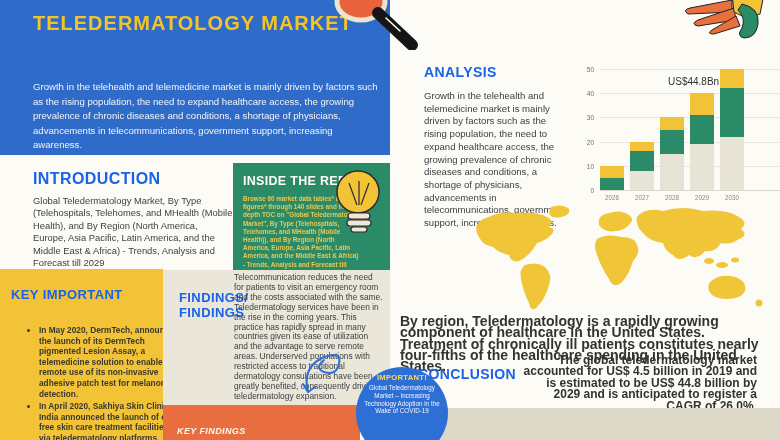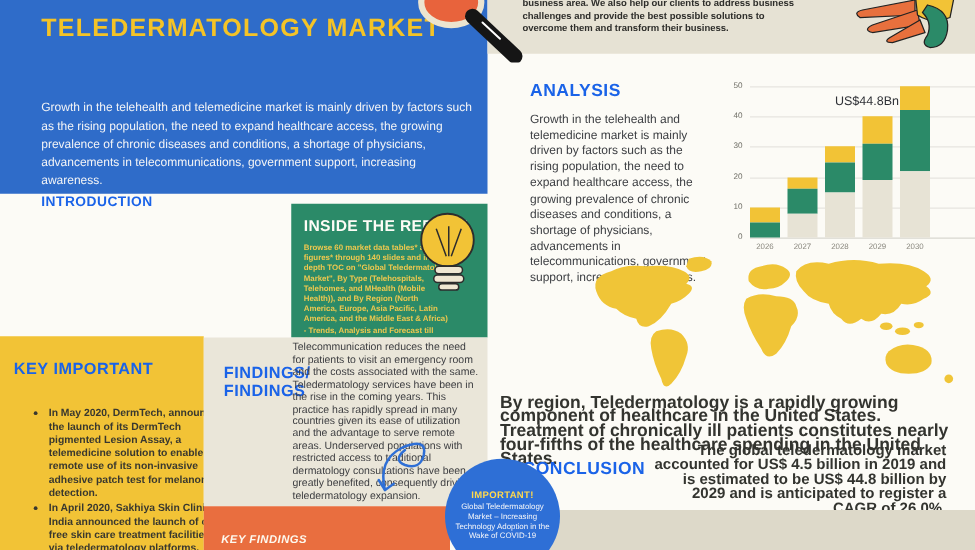--- a/index.html
+++ b/index.html
@@ -12,21 +12,21 @@
               font-size:20px;line-height:35px;font-weight:700;letter-spacing:1px;}
   .hero-desc{position:absolute;left:33px;top:80px;width:348px;color:#f3f4f6;
              font-size:9.6px;line-height:14.6px;}
   
   .about{left:390px;top:0;width:390px;height:43px;background:#e6e2d4;overflow:hidden;}
   .about-text{position:absolute;left:28px;top:-2px;width:230px;color:#2e2e2b;
               font-size:7.6px;line-height:10px;font-weight:600;}
   
   .h-blue{color:#1a63e8;font-weight:800;letter-spacing:.4px;}
   
-  .intro-h{left:33px;top:156px;font-size:11px;}
+  .intro-h{left:33px;top:170px;font-size:16px;}
   .intro-b{left:33px;top:195px;width:200px;font-size:9.4px;line-height:12.4px;color:#3e3f43;}
   
   .inside{left:233px;top:163px;width:157px;height:107px;background:#2b8a68;overflow:visible;}
   .inside-h{position:absolute;left:10px;top:11px;color:#fdfcf6;font-size:12.5px;font-weight:800;letter-spacing:.3px;}
   .inside-b{position:absolute;left:10px;top:32px;width:118px;color:#eec84e;
             font-size:6.3px;line-height:8.2px;font-weight:600;}
   
   .keyhl{left:0;top:269px;width:163px;height:171px;background:#f2c336;overflow:hidden;}
   .keyhl-h{position:absolute;left:11px;top:18px;font-size:13px;}
   .keyhl-list{position:absolute;left:11px;top:40px;width:142px;margin:16px;padding:0 0 0 12px;
@@ -37,21 +37,21 @@
   .results-h{position:absolute;left:16px;top:20px;font-size:13px;line-height:15px;}
   .results-b{position:absolute;left:71px;top:3px;width:150px;color:#3c3d40;
              font-size:8.4px;line-height:9.9px;}
   
   .keyplayers{left:163px;top:405px;width:197px;height:35px;background:#e96e3f;}
   .keyplayers-h{position:absolute;left:14px;top:21px;color:#fdf9ef;font-size:9px;
                 font-weight:800;font-style:italic;letter-spacing:.4px;}
   
   .imp-circle{left:356px;top:367px;width:92px;height:92px;border-radius:50%;
               background:#2e6fd6;z-index:6;text-align:center;overflow:hidden;}
-  .imp-title{margin-top:24px;color:#ffd84d;font-size:7.6px;font-weight:800;letter-spacing:.3px;}
+  .imp-title{margin-top:6px;color:#ffd84d;font-size:7.6px;font-weight:800;letter-spacing:.3px;}
   .imp-text{width:76px;margin:2px auto 0;color:#f4f6fa;font-size:6.3px;line-height:7.8px;}
   
   .analysis-h{left:424px;top:64px;font-size:14px;}
   .analysis-b{left:424px;top:90px;width:143px;font-size:9.6px;line-height:12.7px;color:#3e4044;}
   
   .chart-plot{left:600px;top:69px;width:180px;height:121px;}
   .gridline{position:absolute;left:0;width:180px;height:1px;background:#e6e5df;}
   .bar-col{position:absolute;bottom:0;width:24px;display:flex;flex-direction:column-reverse;z-index:2;}
   .seg{width:100%;}
   .chart-yaxis{left:570px;top:69px;width:24px;height:121px;}
@@ -79,20 +79,21 @@
     <div class="hero-desc">Growth in the telehealth and telemedicine market is mainly driven by factors such as the rising population, the need to expand healthcare access, the growing prevalence of chronic diseases and conditions, a shortage of physicians, advancements in telecommunications, government support, increasing awareness.</div>
   </div>
 
   <svg class="abs ill" style="left:330px;top:-20px;z-index:4;" width="100" height="70" viewBox="0 0 100 70">
     <ellipse cx="31" cy="22" rx="24" ry="18" fill="#e8633c" stroke="#ece4cf" stroke-width="5"></ellipse>
     <line x1="48" y1="33" x2="82" y2="65" stroke="#151515" stroke-width="12" stroke-linecap="round"></line>
     <line x1="56" y1="38" x2="70" y2="51" stroke="#ffffff" stroke-width="1.6" stroke-linecap="round"></line>
   </svg>
 
   <div class="abs h-blue intro-h">INTRODUCTION</div>
+  <div class="abs intro-b">Global Teledermatology Market, By Type (Telehospitals, Telehomes, and MHealth (Mobile Health), and By Region (North America, Europe, Asia Pacific, Latin America, and the Middle East &amp; Africa) - Trends, Analysis and Forecast till 2029</div>
 
   <div class="abs inside">
     <div class="inside-h">INSIDE THE REPORT</div>
     <div class="inside-b">Browse 60 market data tables* and 35 figures* through 140 slides and in-depth TOC on "Global Teledermatology Market", By Type (Telehospitals, Telehomes, and MHealth (Mobile Health)), and By Region (North America, Europe, Asia Pacific, Latin America, and the Middle East &amp; Africa) - Trends, Analysis and Forecast till 2029</div>
   </div>
 
   <svg class="abs ill" style="left:328px;top:166px;z-index:4;" width="62" height="72" viewBox="0 0 62 72">
     <circle cx="30" cy="26" r="21" fill="#f2c336" stroke="#2d2d2d" stroke-width="1.5"></circle>
     <path d="M21 17 L29 39 M31 15 L31 39 M41 17 L33 39" fill="none" stroke="#2d2d2d" stroke-width="1.2"></path>
     <rect x="20" y="47" width="22" height="6" rx="3" fill="#efe7d2" stroke="#2d2d2d" stroke-width="1.2"></rect>
@@ -123,23 +124,20 @@
 
   <div class="abs keyplayers">
     <div class="keyplayers-h">KEY FINDINGS</div>
   </div>
 
   <div class="abs imp-circle">
     <div class="imp-title">IMPORTANT!</div>
     <div class="imp-text">Global Teledermatology Market – Increasing Technology Adoption in the Wake of COVID-19</div>
   </div>
 
-  <div class="abs about">
-    <div class="about-text">business area. We also help our clients to address business challenges and provide the best possible solutions to overcome them and transform their business.</div>
-  </div>
 
   <svg class="abs ill" style="left:672px;top:-6px;z-index:4;" width="100" height="46" viewBox="0 0 100 46">
     <path d="M60 6 L18 14 Q10 16 16 20 L60 18 Z" fill="#e8703d" stroke="#222" stroke-width="1"></path>
     <path d="M62 14 L26 26 Q18 30 26 32 L64 26 Z" fill="#e8703d" stroke="#222" stroke-width="1"></path>
     <path d="M64 22 L40 36 Q34 40 42 40 L68 32 Z" fill="#e8703d" stroke="#222" stroke-width="1"></path>
     <path d="M60 0 L92 0 L88 20 Q74 26 62 18 Z" fill="#f2c336" stroke="#222" stroke-width="1"></path>
     <path d="M70 10 Q88 14 86 30 Q84 44 72 44 Q64 42 70 34 Q74 24 66 16 Z" fill="#2b8a68" stroke="#222" stroke-width="1"></path>
   </svg>
 
   <div class="abs h-blue analysis-h">ANALYSIS</div>

